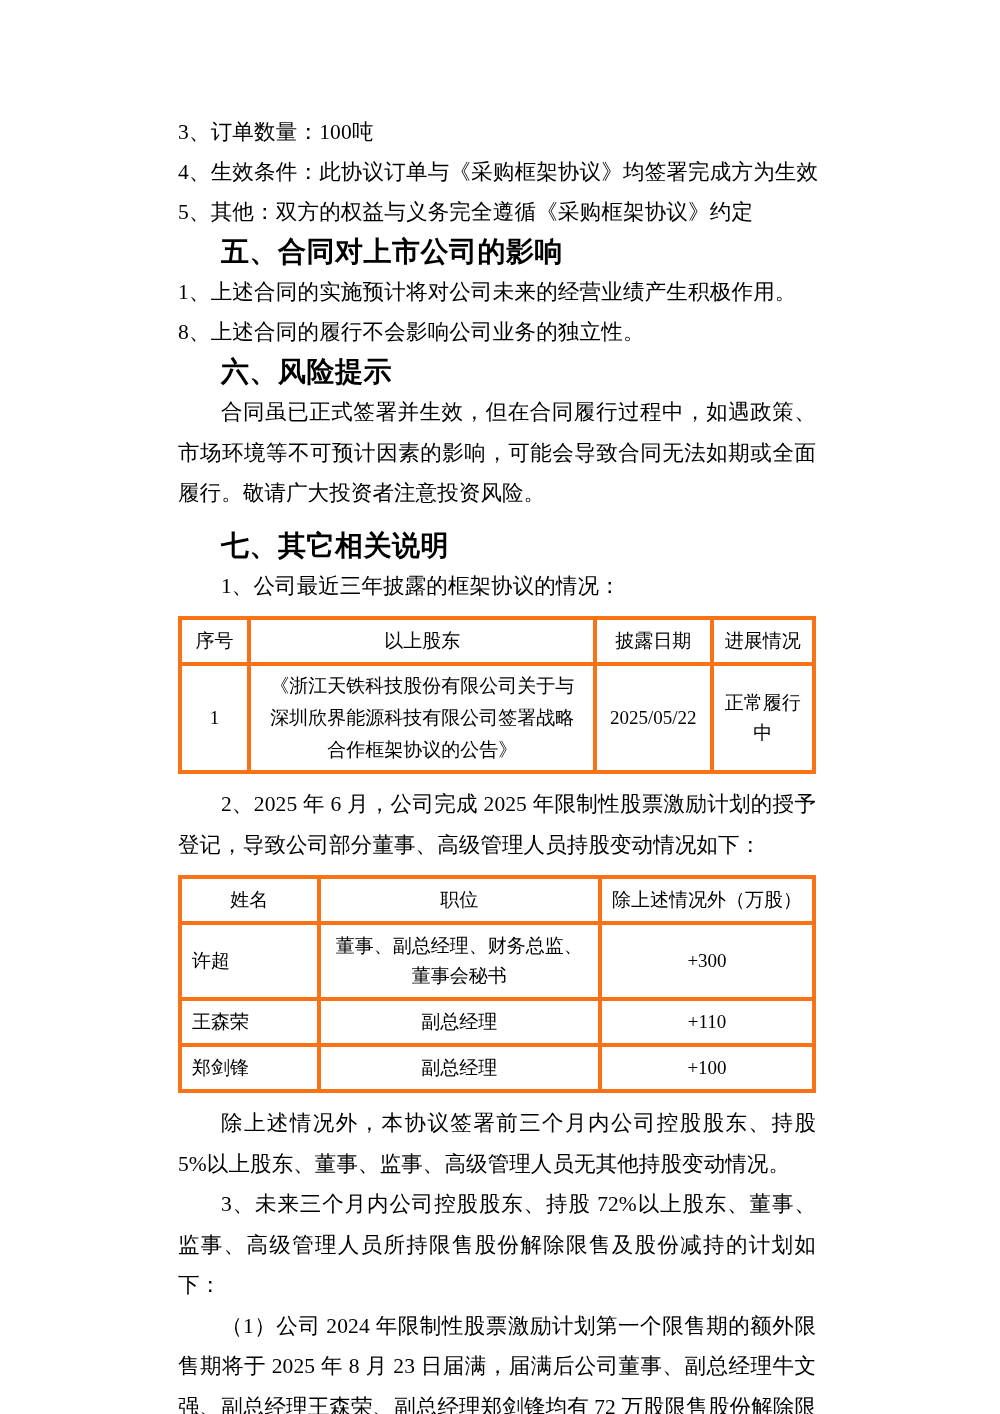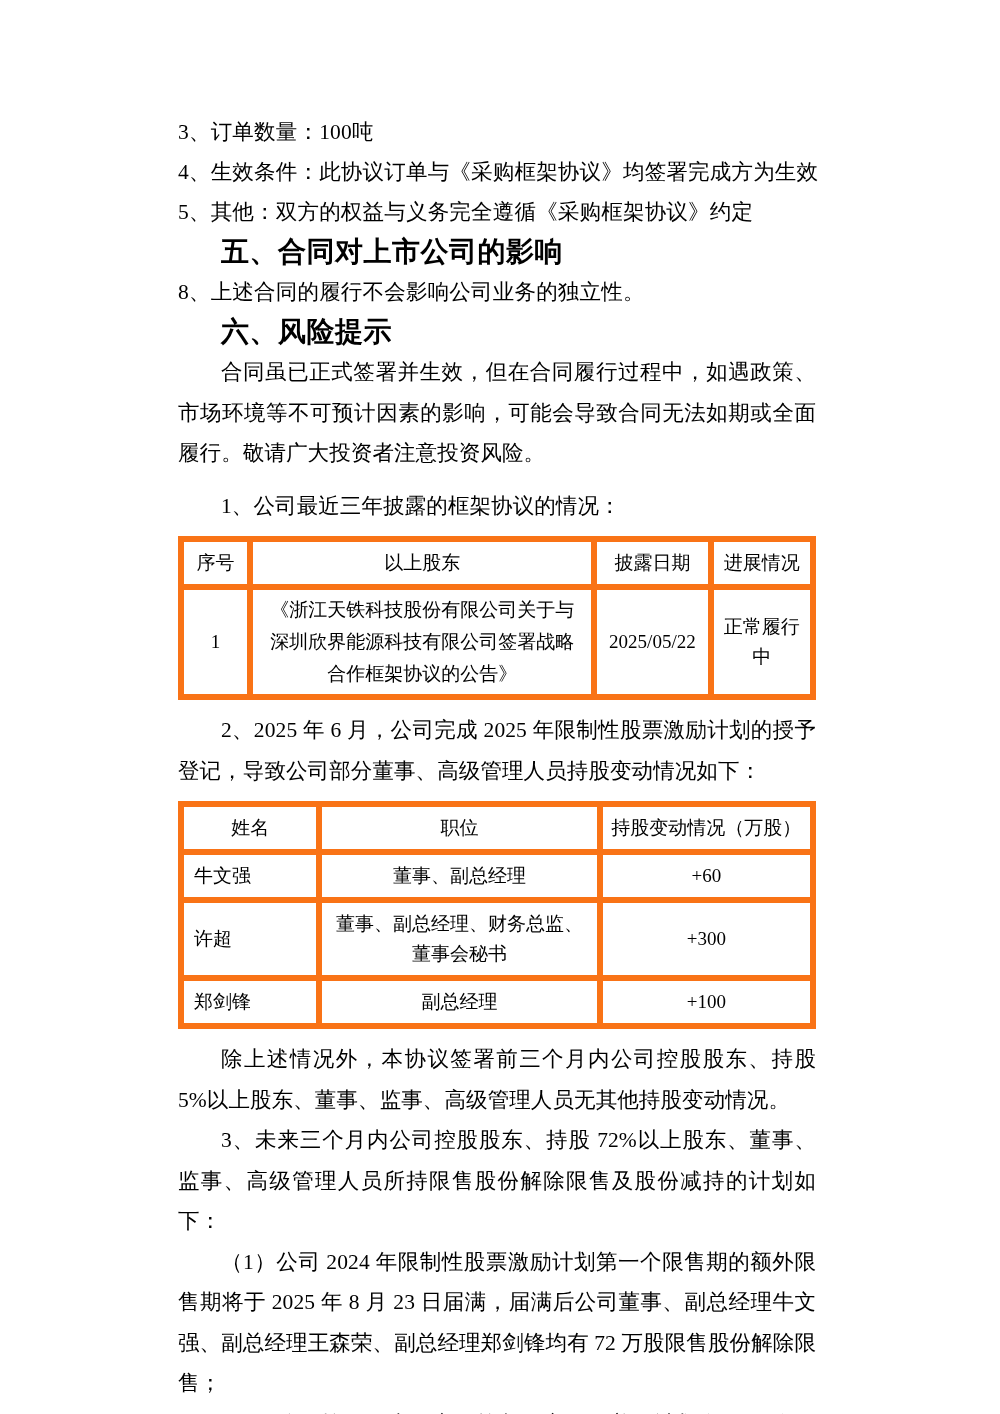--- a/index.html
+++ b/index.html
@@ -53,21 +53,21 @@
   }
   .gap-m { height: 12px; }
 
   table.doc-table {
     border-collapse: collapse;
     margin: 10px 0 10px 0;
     font-size: 19px;
     width: 100%;
   }
   table.doc-table td, table.doc-table th {
-    border: 6px solid #f97316;
+    border: 4px solid #f97316;
     padding: 6px 6px;
     text-align: center;
     vertical-align: middle;
     font-weight: normal;
     line-height: 30px;
     margin-top: 34px;
   }
   table.doc-table th {
     font-weight: normal;
   }
@@ -91,26 +91,28 @@
 </head>
 <body>
 
 <div class="page">
 
   <div class="line sub-item">3、订单数量：100吨</div>
   <div class="line sub-item">4、生效条件：此协议订单与《采购框架协议》均签署完成方为生效</div>
   <div class="line sub-item">5、其他：双方的权益与义务完全遵循《采购框架协议》约定</div>
 
   <div class="heading">五、合同对上市公司的影响</div>
+  <div class="line sub-item">1、上述合同的实施预计将对公司未来的经营业绩产生积极作用。</div>
   <div class="line sub-item">8、上述合同的履行不会影响公司业务的独立性。</div>
 
   <div class="heading">六、风险提示</div>
   <div class="para indent">合同虽已正式签署并生效，但在合同履行过程中，如遇政策、市场环境等不可预计因素的影响，可能会导致合同无法如期或全面履行。敬请广大投资者注意投资风险。</div>
 
   <div class="gap-m"></div>
+  <div class="heading">七、其它相关说明</div>
   <div class="para indent">1、公司最近三年披露的框架协议的情况：</div>
 
   <table class="doc-table t1">
     <colgroup>
       <col class="c1">
         <col class="c2">
         <col class="c3">
         <col class="c4">
     </colgroup>
     <thead>
@@ -136,33 +138,33 @@
   <table class="doc-table t2">
     <colgroup>
       <col class="c1">
         <col class="c2">
         <col class="c3">
     </colgroup>
     <thead>
       <tr>
         <th>姓名</th>
         <th>职位</th>
-        <th>持股变动情况（万股）</th>
+        <th>除上述情况外（万股）</th>
       </tr>
     </thead>
     <tbody>
       <tr>
-        <td class="name">牛文强</td>
-        <td class="pos">董事、副总经理</td>
-        <td class="num">+60</td>
-      </tr>
-      <tr>
         <td class="name">许超</td>
         <td class="pos">董事、副总经理、财务总监、董事会秘书</td>
         <td class="num">+300</td>
+      </tr>
+      <tr>
+        <td class="name">王森荣</td>
+        <td class="pos">副总经理</td>
+        <td class="num">+110</td>
       </tr>
       <tr>
         <td class="name">郑剑锋</td>
         <td class="pos">副总经理</td>
         <td class="num">+100</td>
       </tr>
     </tbody>
   </table>
 
   <div class="para indent">除上述情况外，本协议签署前三个月内公司控股股东、持股 5%以上股东、董事、监事、高级管理人员无其他持股变动情况。</div>

